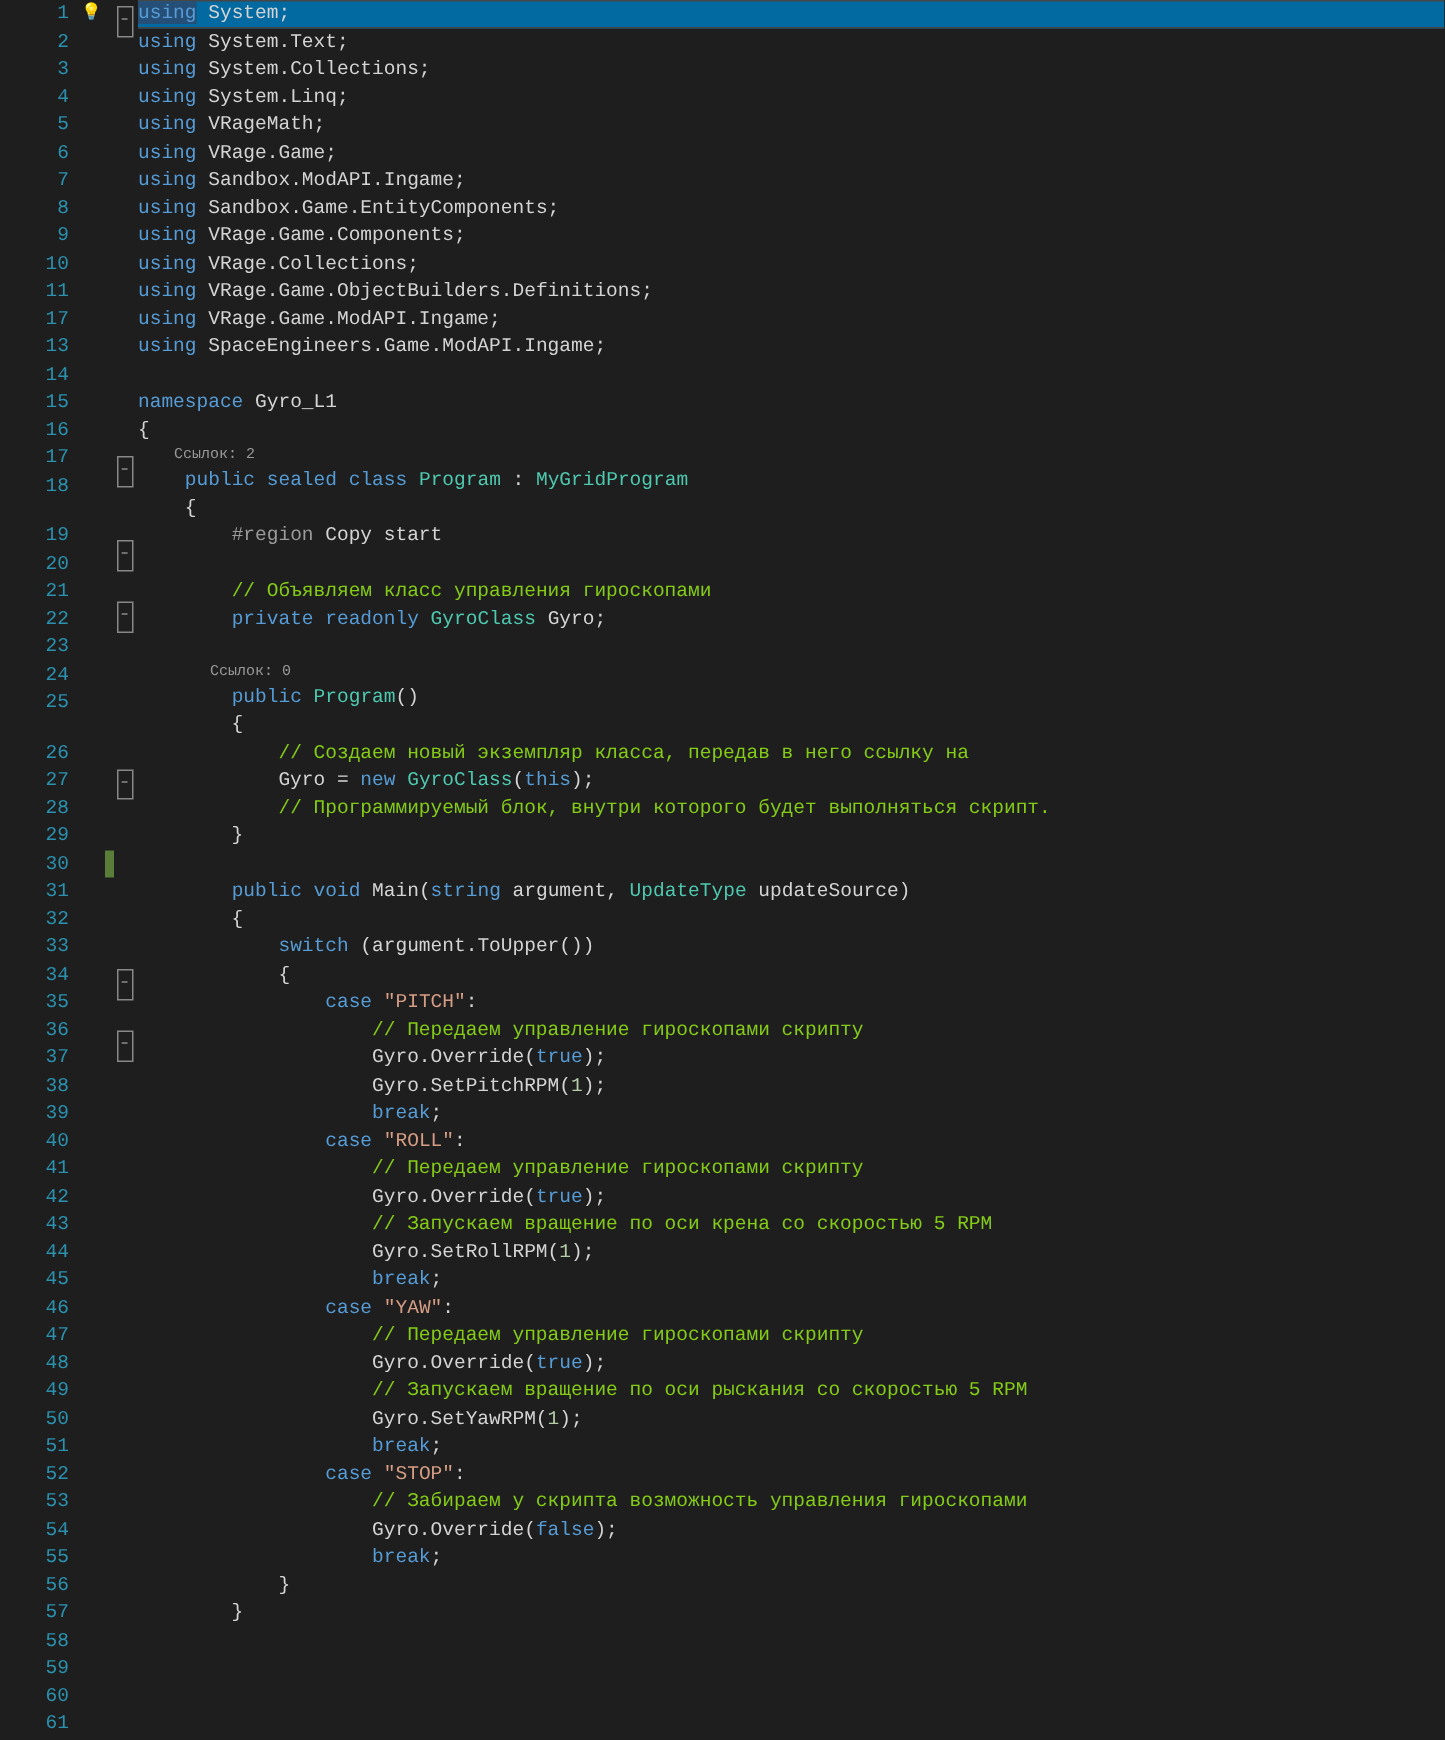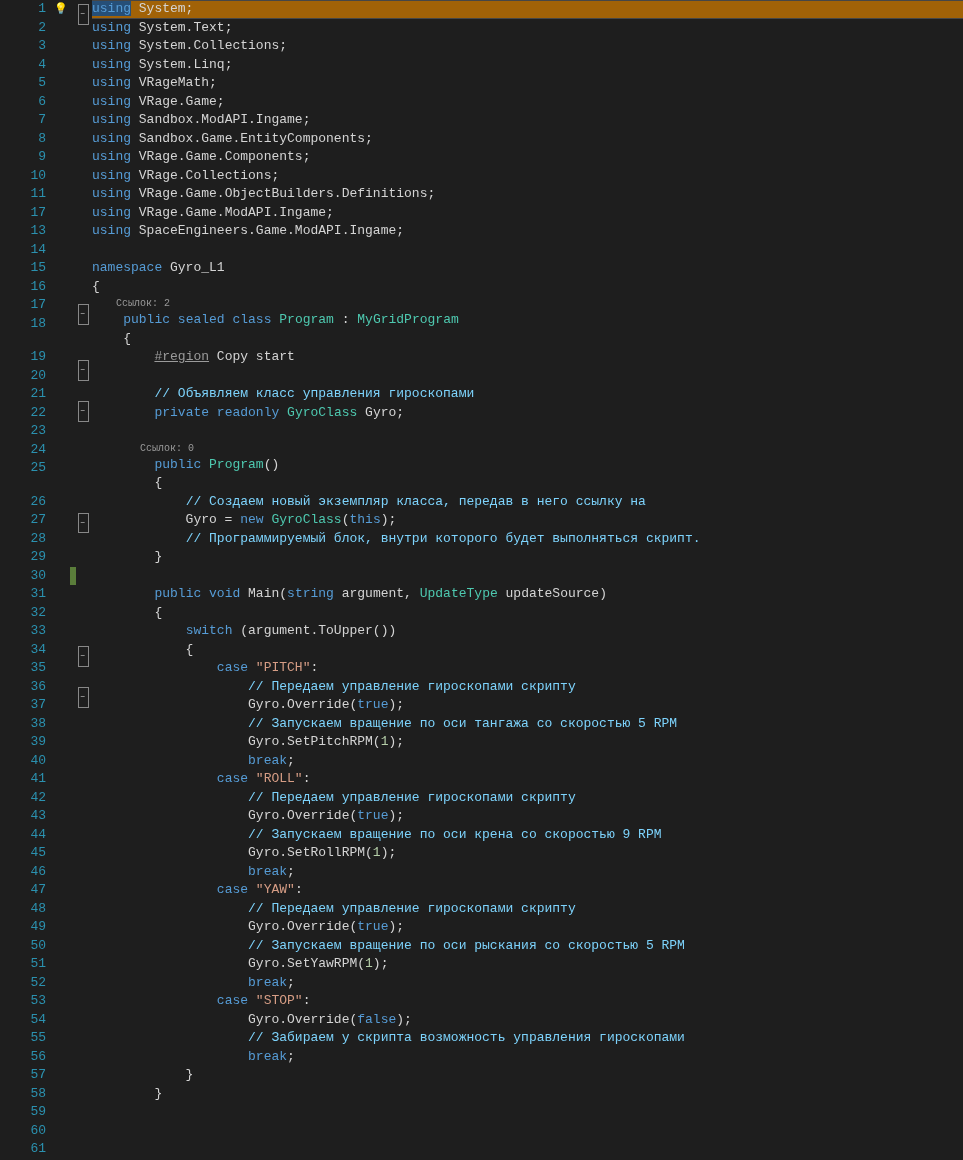--- a/index.html
+++ b/index.html
@@ -70,38 +70,38 @@
     flex: 1;
     padding-left: 2px;
     background: #1e1e1e;
   }
   .code-line {
     height: 18.5px;
     line-height: 18.5px;
     white-space: pre;
   }
   .highlight-line {
-    background: #a16207;
+    background: #0369a1;
     border-top: 1px solid #464646;
     border-bottom: 1px solid #464646;
     height: 16.5px !important;
     line-height:16.5px !important;
   }
   .marker-col{
     width:6px;
     background:#1e1e1e;
   }
   .marker-col div{height:18.5px;}
   .marker-green{background:#5a7d3a;}
   .kw   { color:#569cd6; }
   .type { color:#4ec9b0; }
   .str  { color:#d69d85; }
-  .com  { color:#7dd3fc; }
+  .com  { color:#84cc16; }
   .num  { color:#b5cea8; }
-  .region{ color:#9b9b9b;text-decoration:underline; }
+  .region{ color:#9b9b9b; }
   .codelens{
     color:#999999;
     font-size:10px;
     height:15px !important;
     line-height:15px !important;
   }
   .sel{
     background:#264f78;
   }
 </style>
@@ -416,36 +416,35 @@
       <div class="code-line">            <span class="com">// Программируемый блок, внутри которого будет выполняться скрипт.</span></div>
       <div class="code-line">        }</div>
       <div class="code-line"></div>
       <div class="code-line">        <span class="kw">public</span> <span class="kw">void</span> Main(<span class="kw">string</span> argument, <span class="type">UpdateType</span> updateSource)</div>
       <div class="code-line">        {</div>
       <div class="code-line">            <span class="kw">switch</span> (argument.ToUpper())</div>
       <div class="code-line">            {</div>
       <div class="code-line">                <span class="kw">case</span> <span class="str">"PITCH"</span>:</div>
       <div class="code-line">                    <span class="com">// Передаем управление гироскопами скрипту</span></div>
       <div class="code-line">                    Gyro.Override(<span class="kw">true</span>);</div>
-      <div class="code-line">                    <span class="com">// Запускаем вращение по оси тангажа со скоростью 5 RPM</span></div>
       <div class="code-line">                    Gyro.SetPitchRPM(<span class="num">1</span>);</div>
       <div class="code-line">                    <span class="kw">break</span>;</div>
       <div class="code-line">                <span class="kw">case</span> <span class="str">"ROLL"</span>:</div>
       <div class="code-line">                    <span class="com">// Передаем управление гироскопами скрипту</span></div>
       <div class="code-line">                    Gyro.Override(<span class="kw">true</span>);</div>
-      <div class="code-line">                    <span class="com">// Запускаем вращение по оси крена со скоростью 9 RPM</span></div>
+      <div class="code-line">                    <span class="com">// Запускаем вращение по оси крена со скоростью 5 RPM</span></div>
       <div class="code-line">                    Gyro.SetRollRPM(<span class="num">1</span>);</div>
       <div class="code-line">                    <span class="kw">break</span>;</div>
       <div class="code-line">                <span class="kw">case</span> <span class="str">"YAW"</span>:</div>
       <div class="code-line">                    <span class="com">// Передаем управление гироскопами скрипту</span></div>
       <div class="code-line">                    Gyro.Override(<span class="kw">true</span>);</div>
       <div class="code-line">                    <span class="com">// Запускаем вращение по оси рыскания со скоростью 5 RPM</span></div>
       <div class="code-line">                    Gyro.SetYawRPM(<span class="num">1</span>);</div>
       <div class="code-line">                    <span class="kw">break</span>;</div>
       <div class="code-line">                <span class="kw">case</span> <span class="str">"STOP"</span>:</div>
+      <div class="code-line">                    <span class="com">// Забираем у скрипта возможность управления гироскопами</span></div>
       <div class="code-line">                    Gyro.Override(<span class="kw">false</span>);</div>
-      <div class="code-line">                    <span class="com">// Забираем у скрипта возможность управления гироскопами</span></div>
       <div class="code-line">                    <span class="kw">break</span>;</div>
       <div class="code-line">            }</div>
       <div class="code-line">        }</div>
       <div class="code-line"></div>
     </div>
 </div>
 
 </body></html>

